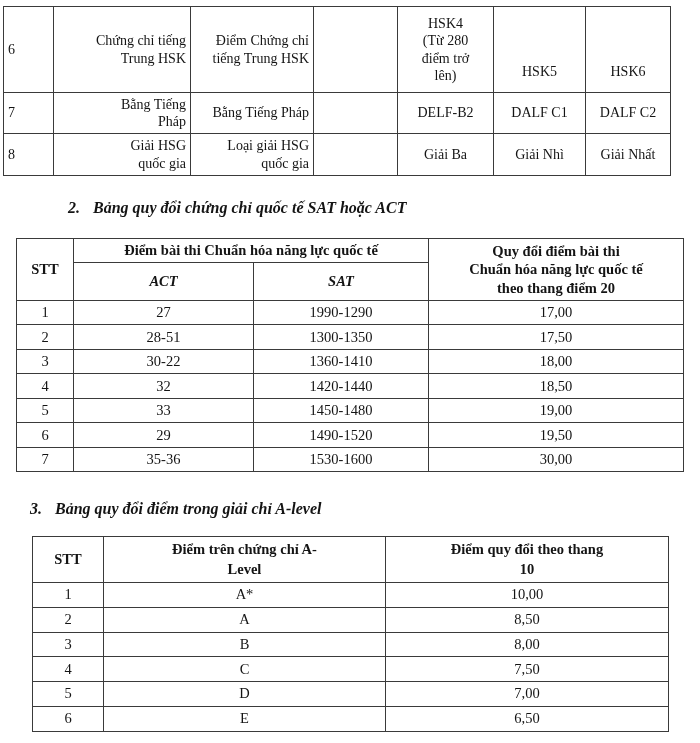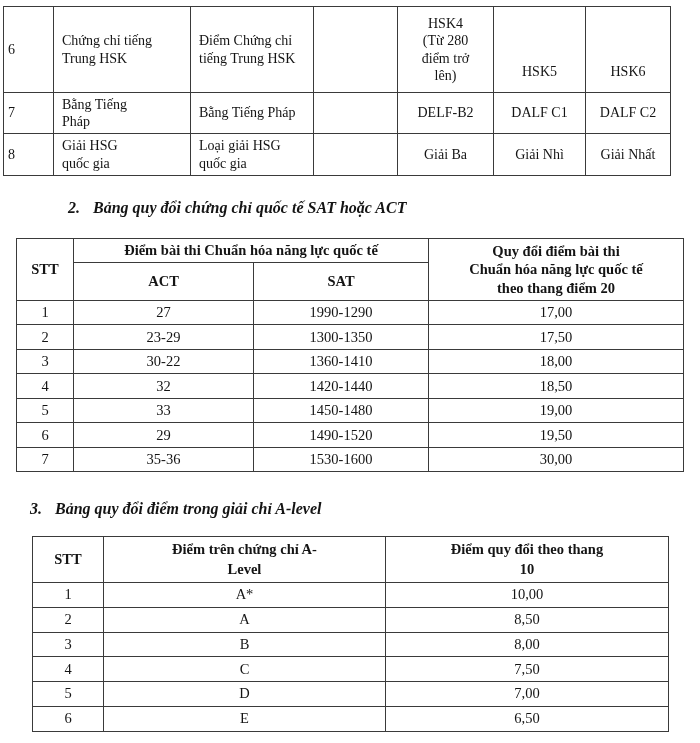--- a/index.html
+++ b/index.html
@@ -32,21 +32,21 @@
   }
   th { font-weight: bold; }
 
   
   #table1 {
     left: 3px; top: 6px;
     width: 667px; height: 169px;
     font-size: 14px; line-height: 1.25;
   }
   #table1 td.num   { text-align: left; padding-left: 4px; }
-  #table1 td.left  { text-align: left; padding-left: 8px; }
+  #table1 td.left  { text-align: right; padding-left: 8px; }
   #table1 td.vlow  { vertical-align: bottom; padding-bottom: 12px; }
 
   
   .heading {
     position: absolute;
     display: flex;
     gap: 13px;
     font-size: 16px;
     font-weight: bold;
     font-style: italic;
@@ -56,21 +56,21 @@
   #heading2 { left: 68px; top: 198px; }
   #heading3 { left: 30px; top: 499px; }
 
   
   #table2 {
     left: 16px; top: 238px;
     width: 667px; height: 234px;
     font-size: 14.5px; line-height: 1.28;
   }
   #table2 tr.hrow1 { height: 24px; }
-  #table2 tr.hrow2 { height: 38px; }
+  #table2 tr.hrow2 { height: 38px; font-style: italic; }
 
   
   #table3 {
     left: 32px; top: 536px;
     width: 636px; height: 196px;
     font-size: 14.5px; line-height: 1.35;
   }
   #table3 tr.hrow { height: 46px; }
 </style>
 </head>
@@ -152,21 +152,21 @@
         <th>SAT</th>
       </tr>
       <tr>
         <td>1</td>
         <td>27</td>
         <td>1990-1290</td>
         <td>17,00</td>
       </tr>
       <tr>
         <td>2</td>
-        <td>23-29</td>
+        <td>28-51</td>
         <td>1300-1350</td>
         <td>17,50</td>
       </tr>
       <tr>
         <td>3</td>
         <td>30-22</td>
         <td>1360-1410</td>
         <td>18,00</td>
       </tr>
       <tr>

